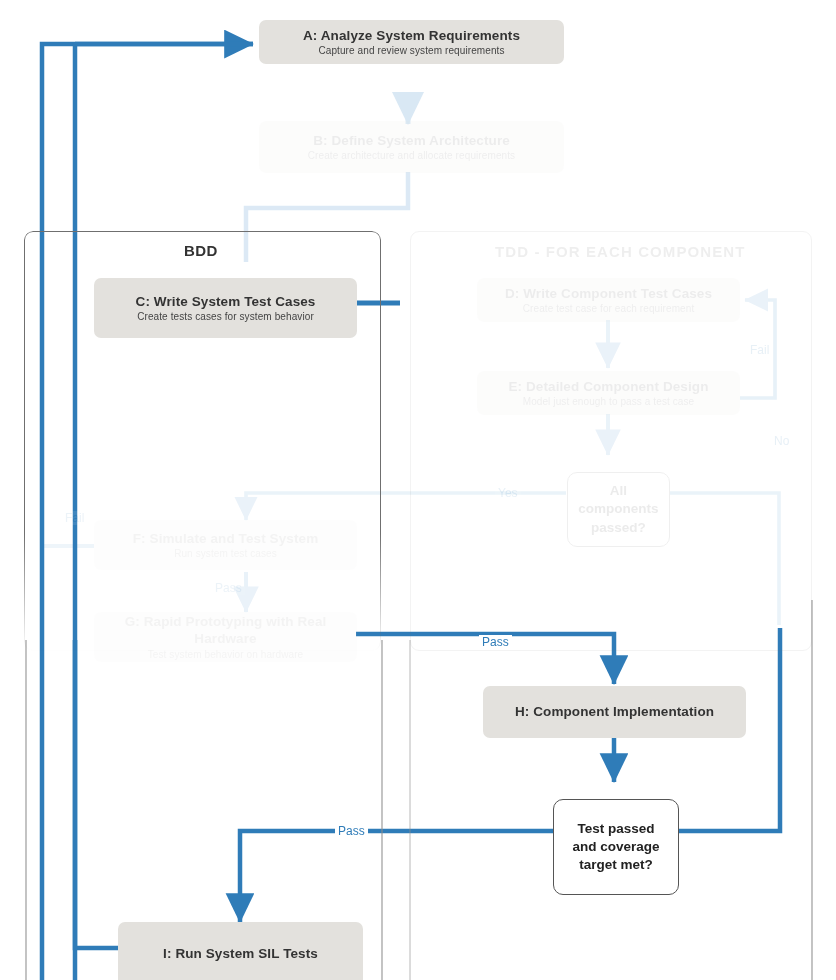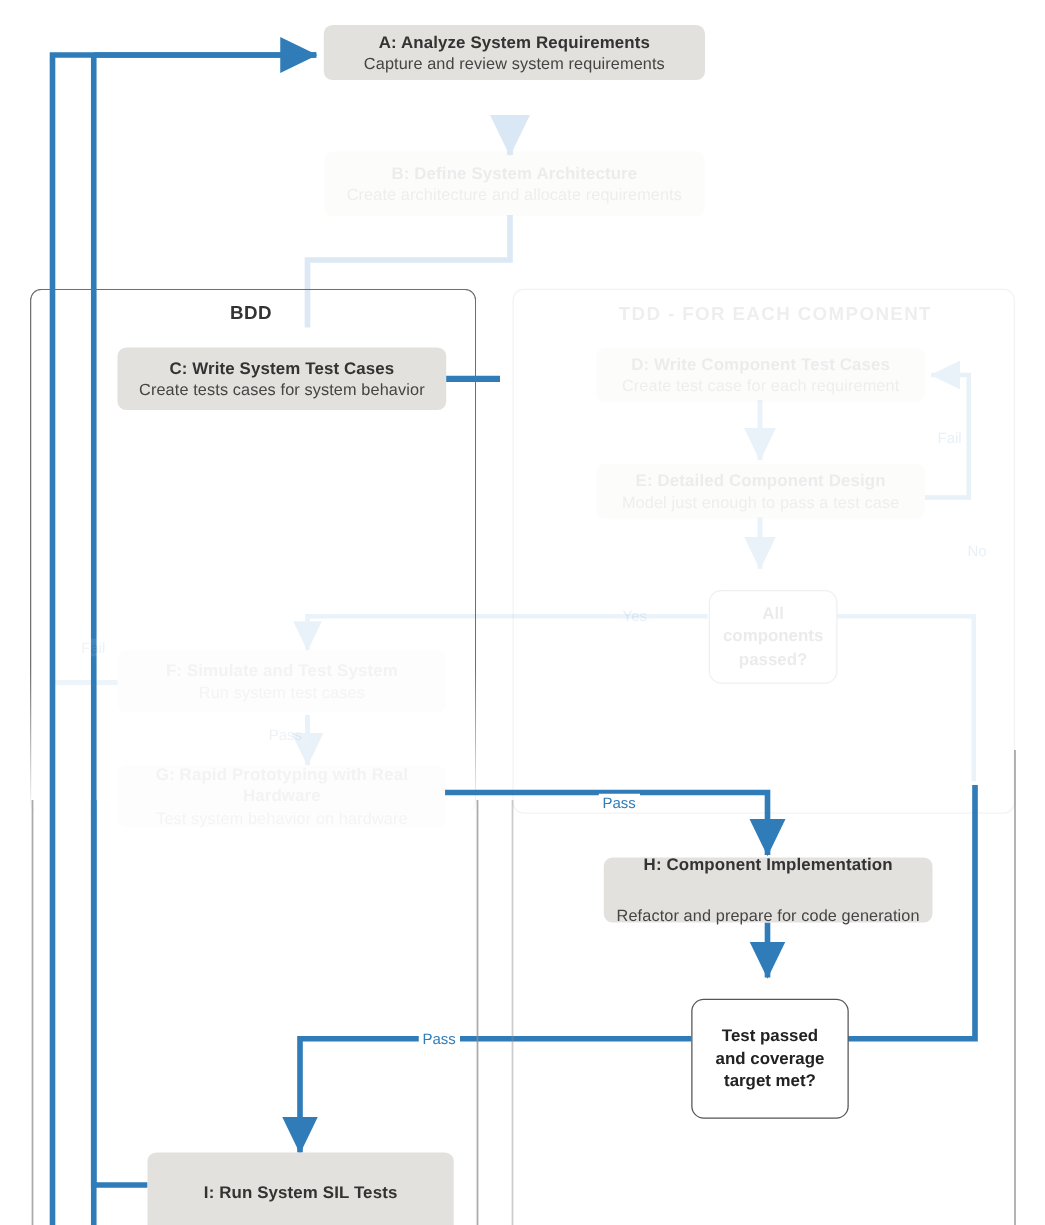--- a/index.html
+++ b/index.html
@@ -20,21 +20,21 @@
     border-radius:7px;
     display:flex;
     flex-direction:column;
     align-items:center;
     justify-content:center;
     text-align:center;
     color:#333333;
     line-height:1.32;
   }
   .node .t1{font-weight:bold;font-size:13.5px;letter-spacing:.1px;}
-  .node .t2{font-size:13px;color:#444;letter-spacing:.1px;}
+  .node .t2{font-size:10px;color:#444;letter-spacing:.1px;}
 
   .decision{
     position:absolute;
     box-sizing:border-box;
     background:#ffffff;
     border:1.6px solid #555555;
     border-radius:10px;
     display:flex;
     align-items:center;
     justify-content:center;
@@ -196,21 +196,21 @@
   <div class="node f-full" style="left:259px;top:20px;width:305px;height:44px;">
     <span class="t1">A: Analyze System Requirements</span>
     <span class="t2">Capture and review system requirements</span>
   </div>
 
   <div class="node f-low" style="left:259px;top:121px;width:305px;height:52px;">
     <span class="t1">B: Define System Architecture</span>
     <span class="t2">Create architecture and allocate requirements</span>
   </div>
 
-  <div class="node f-full" style="left:94px;top:278px;width:263px;height:50px;">
+  <div class="node f-full" style="left:94px;top:278px;width:263px;height:60px;">
     <span class="t1">C: Write System Test Cases</span>
     <span class="t2">Create tests cases for system behavior</span>
   </div>
 
   <div class="node f-low" style="left:477px;top:278px;width:263px;height:44px;">
     <span class="t1">D: Write Component Test Cases</span>
     <span class="t2">Create test case for each requirement</span>
   </div>
 
   <div class="node f-low" style="left:477px;top:371px;width:263px;height:44px;">
@@ -223,21 +223,20 @@
     <span class="t2">Run system test cases</span>
   </div>
 
   <div class="node f-xlow" style="left:94px;top:612px;width:263px;height:50px;">
     <span class="t1">G: Rapid Prototyping with Real Hardware</span>
     <span class="t2">Test system behavior on hardware</span>
   </div>
 
   <div class="node f-full" style="left:483px;top:686px;width:263px;height:52px;gap:24px;">
     <span class="t1">H: Component Implementation</span>
-    <span class="t2">Refactor and prepare for code generation</span>
   </div>
 
   <div class="node f-full" style="left:118px;top:922px;width:245px;height:64px;">
     <span class="t1">I: Run System SIL Tests</span>
   </div>
 
   <div class="decision f-low" style="left:567px;top:456px;width:103px;height:75px;">
     <div>
       <div>All</div>
       <div>components</div>

